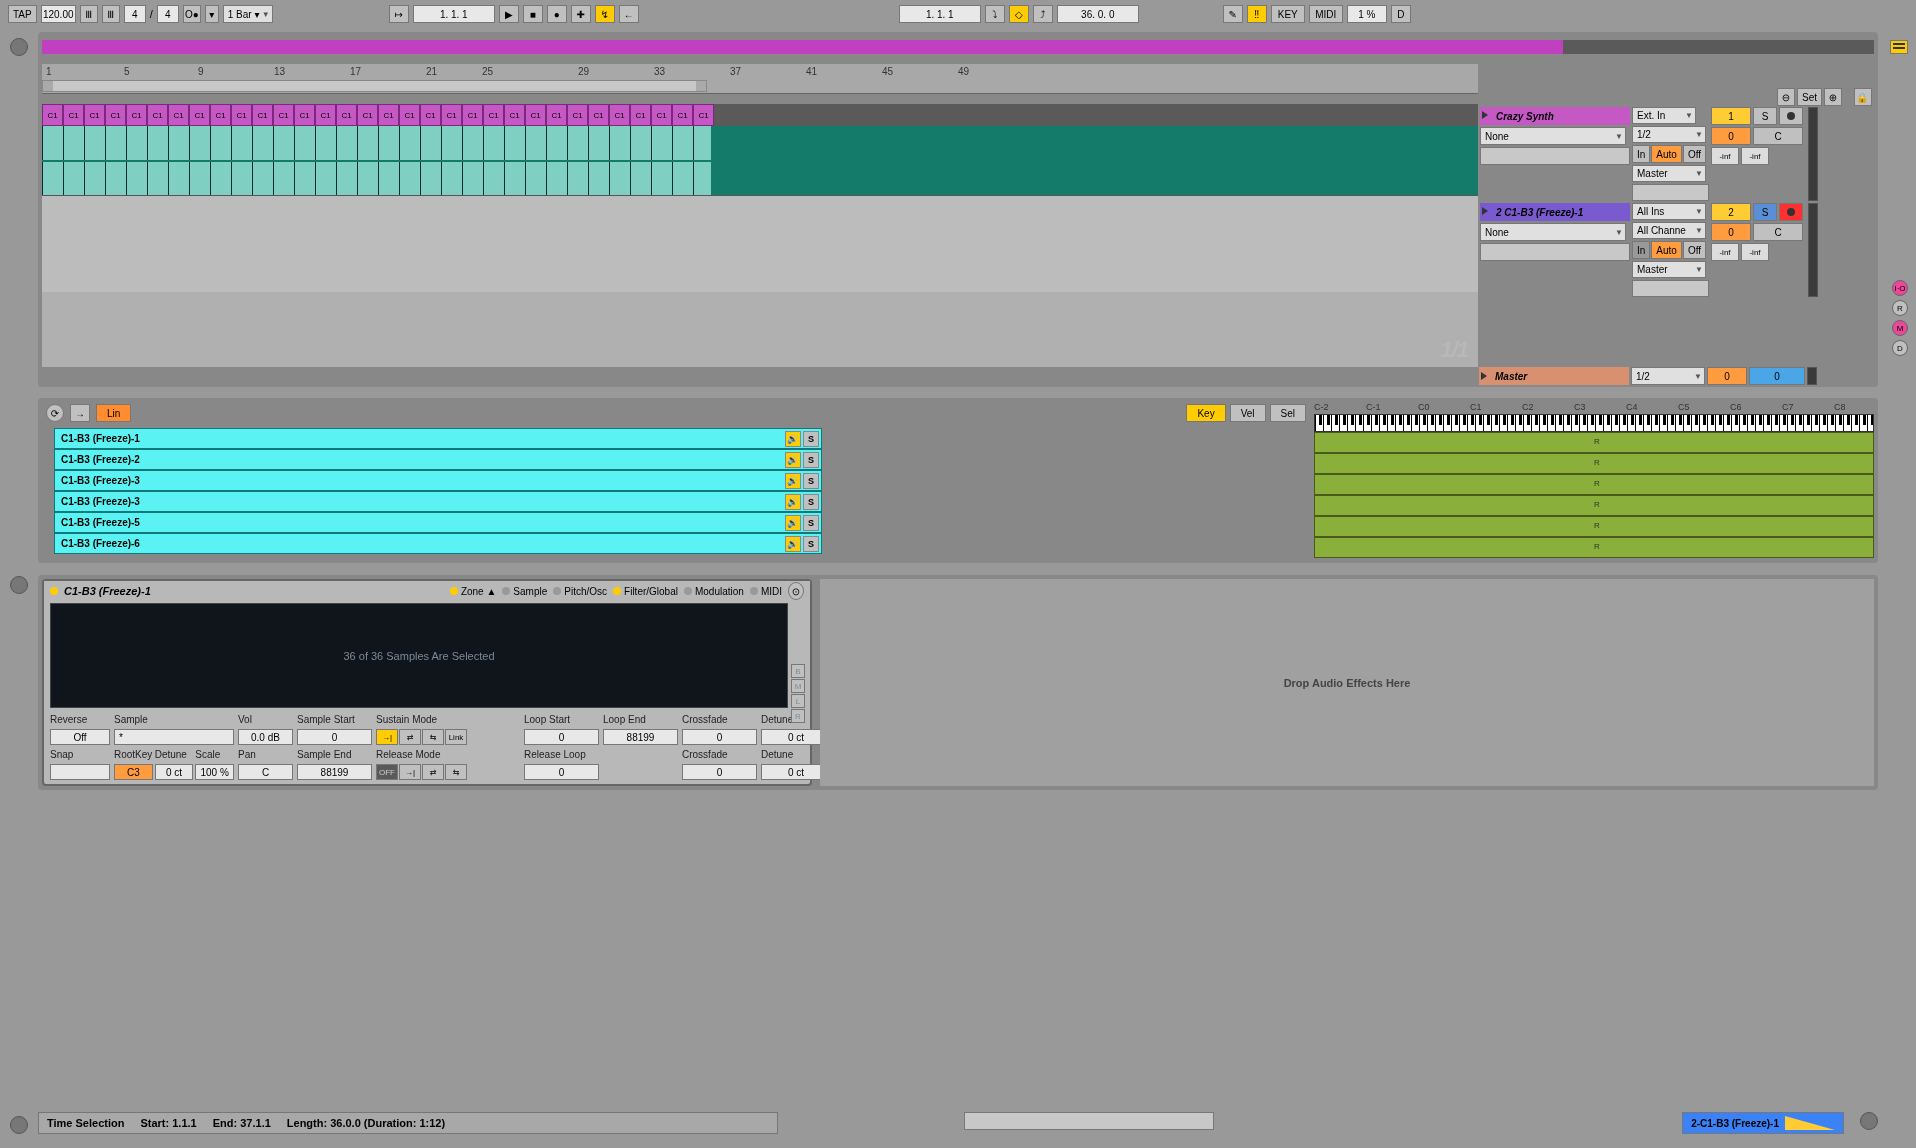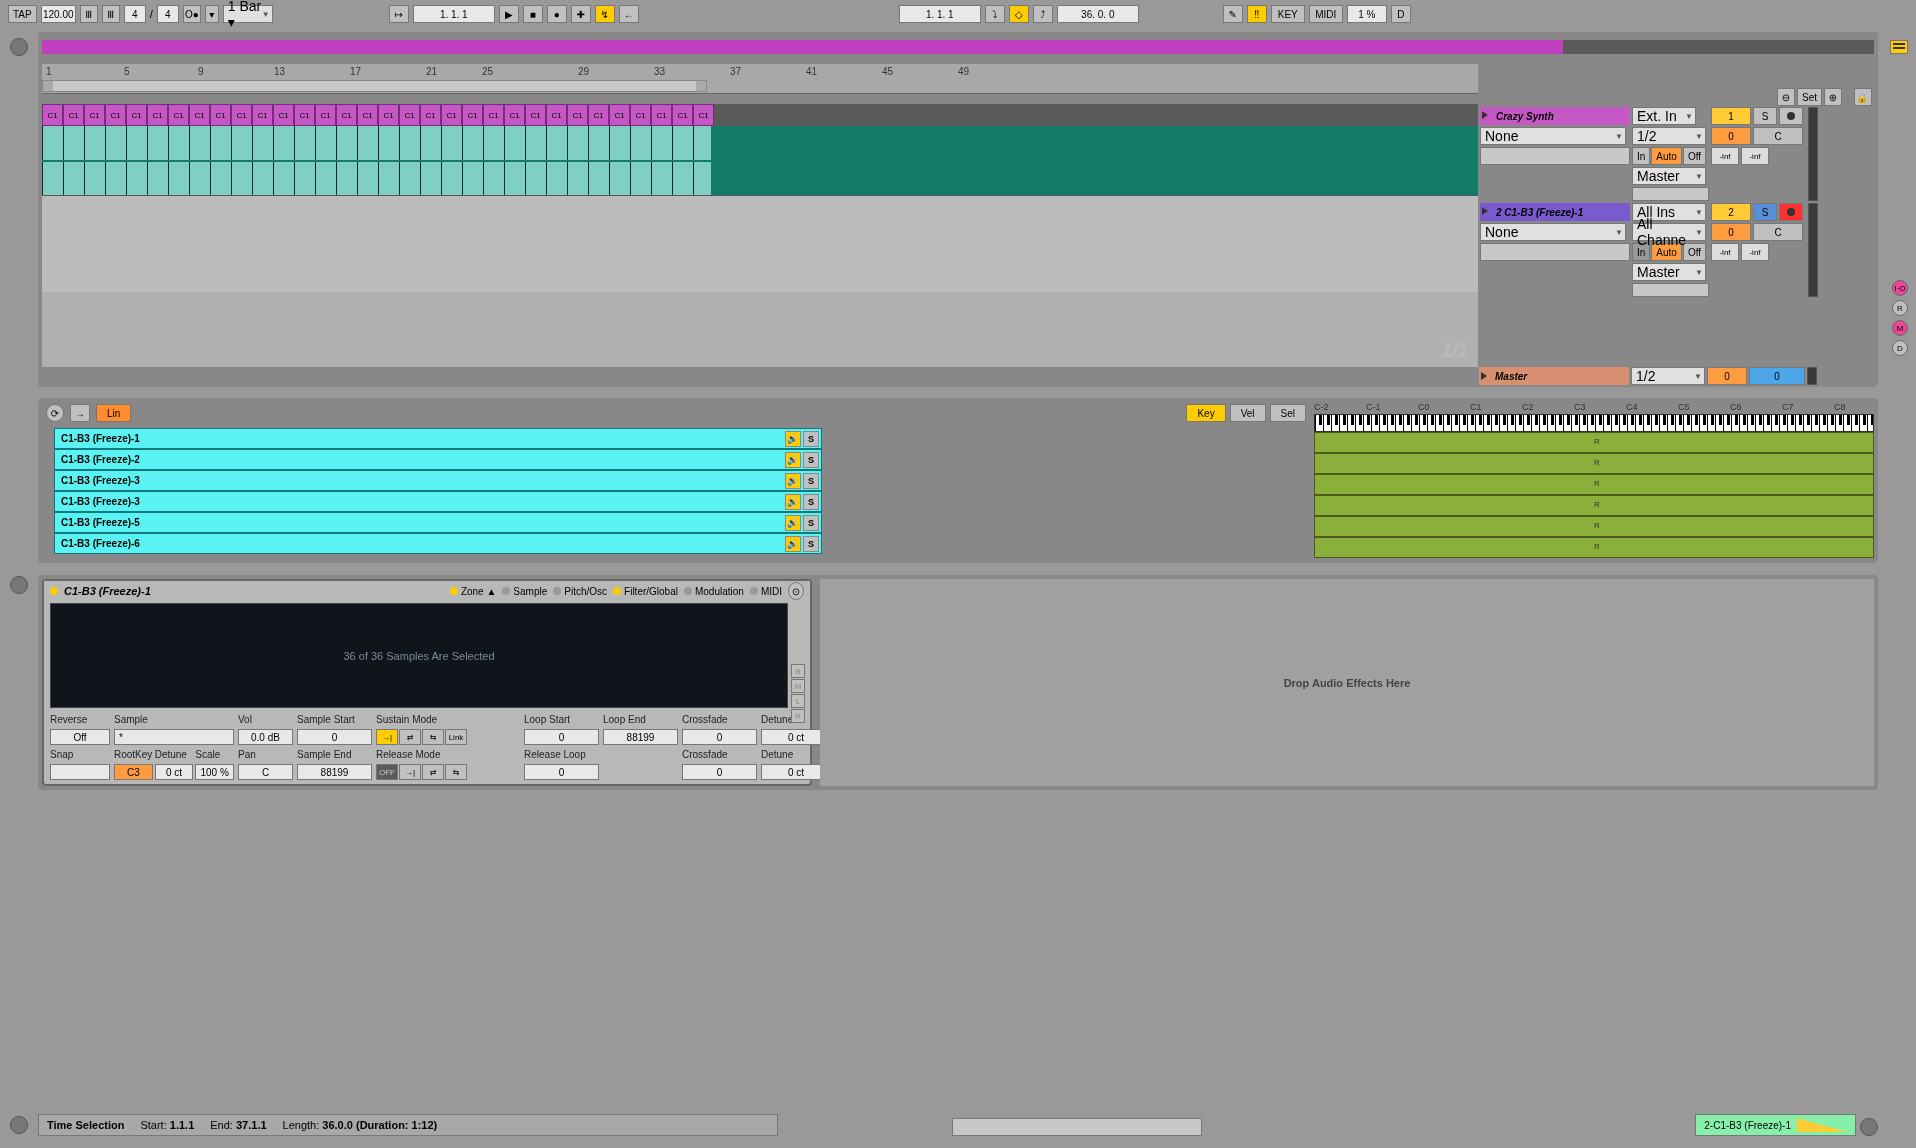--- a/index.html
+++ b/index.html
@@ -1,20 +1,20 @@
 <!DOCTYPE html>
 <html><head>
 <meta charset="utf-8">
 <style>
 * { margin:0; padding:0; box-sizing:border-box; font-family:Arial,Helvetica,sans-serif; }
 body { background:#999; width:1916px; height:1148px; overflow:hidden; font-size:11px; color:#000; user-select:none; }
 .btn { display:inline-flex; align-items:center; justify-content:center; background:#c0c0c0; border:1px solid #777; height:18px; padding:0 4px; font-size:10px; cursor:pointer; }
 .btn.yellow { background:#ffcc00; }
 .field { display:inline-flex; align-items:center; justify-content:center; background:#e8e8e8; border:1px solid #777; height:18px; padding:0 6px; font-size:10px; }
-.select { background:#e0e0e0; border:1px solid #777; height:18px; padding:0 2px 0 4px; font-size:14px; position:relative; display:inline-flex; align-items:center; }
+.select { background:#e0e0e0; border:1px solid #777; height:18px; padding:0 2px 0 4px; font-size:10px; position:relative; display:inline-flex; align-items:center; }
 .select::after { content:"▼"; position:absolute; right:2px; font-size:8px; color:#555; }
 
 
 .topbar { position:absolute; top:0; left:0; right:0; height:28px; background:#999; display:flex; align-items:center; gap:4px; padding:0 8px; }
 .topbar .sep { width:12px; }
 
 
 .arrange { position:absolute; top:32px; left:38px; right:38px; height:355px; background:#888; border-radius:4px; }
 .overview { position:absolute; top:8px; left:4px; right:4px; height:14px; background:#5a5a5a; }
 .overview-fill { height:100%; width:83%; background:#c040c0; }
@@ -97,24 +97,24 @@
 .param-grid .val { height:16px; background:#e8e8e8; border:1px solid #777; display:flex; align-items:center; justify-content:center; font-size:10px; }
 .param-grid .val.orange { background:#ff9c40; }
 .param-grid .icon-row { display:flex; gap:1px; }
 .param-grid .ibox { width:22px; height:16px; background:#c0c0c0; border:1px solid #777; display:flex; align-items:center; justify-content:center; font-size:8px; }
 .param-grid .ibox.yel { background:#ffcc00; }
 .param-grid .ibox.off { background:#5a5a5a; color:#ccc; }
 
 .fx-zone { flex:1; margin:4px; background:#a0a0a0; display:flex; align-items:center; justify-content:center; font-weight:bold; color:#444; }
 
 
-.status { position:absolute; bottom:12px; left:38px; right:38px; height:24px; display:flex; align-items:flex-end; gap:4px; }
+.status { position:absolute; bottom:12px; left:38px; right:38px; height:24px; display:flex; align-items:flex-start; gap:16px;font-weight:bold; }
 .status-info { width:740px; height:22px; background:#a8a8a8; border:1px solid #777; display:flex; align-items:center; padding:0 8px; font-size:11px; gap:16px; }
 .status-meter { width:250px; height:18px; background:#c8c8c8; border:1px solid #777; margin-left:170px; }
-.status-tag { height:22px; background:#86efac; border:1px solid #777; padding:0 8px; display:flex; align-items:center; font-size:10px; gap:6px; margin-left:auto; }
+.status-tag { height:22px; background:#3b82f6; border:1px solid #777; padding:0 8px; display:flex; align-items:center; font-size:10px; gap:6px; margin-left:auto; }
 .vol-tri { width:0; height:0; border-left:50px solid #ffcc33; border-top:14px solid transparent; }
 
 
 .right-pills { position:absolute; right:8px; top:280px; display:flex; flex-direction:column; gap:4px; }
 .pill { width:16px; height:16px; border-radius:50%; background:#c0c0c0; border:1px solid #666; display:flex; align-items:center; justify-content:center; font-size:8px; }
 .pill.yellow { background:#ec4899; }
 
 
 .burger { position:absolute; top:40px; right:8px; width:18px; height:14px; background:#ffcc00; border:1px solid #777; }
 .burger::before { content:""; position:absolute; inset:2px; background:repeating-linear-gradient(#333 0 2px, transparent 2px 4px); }

